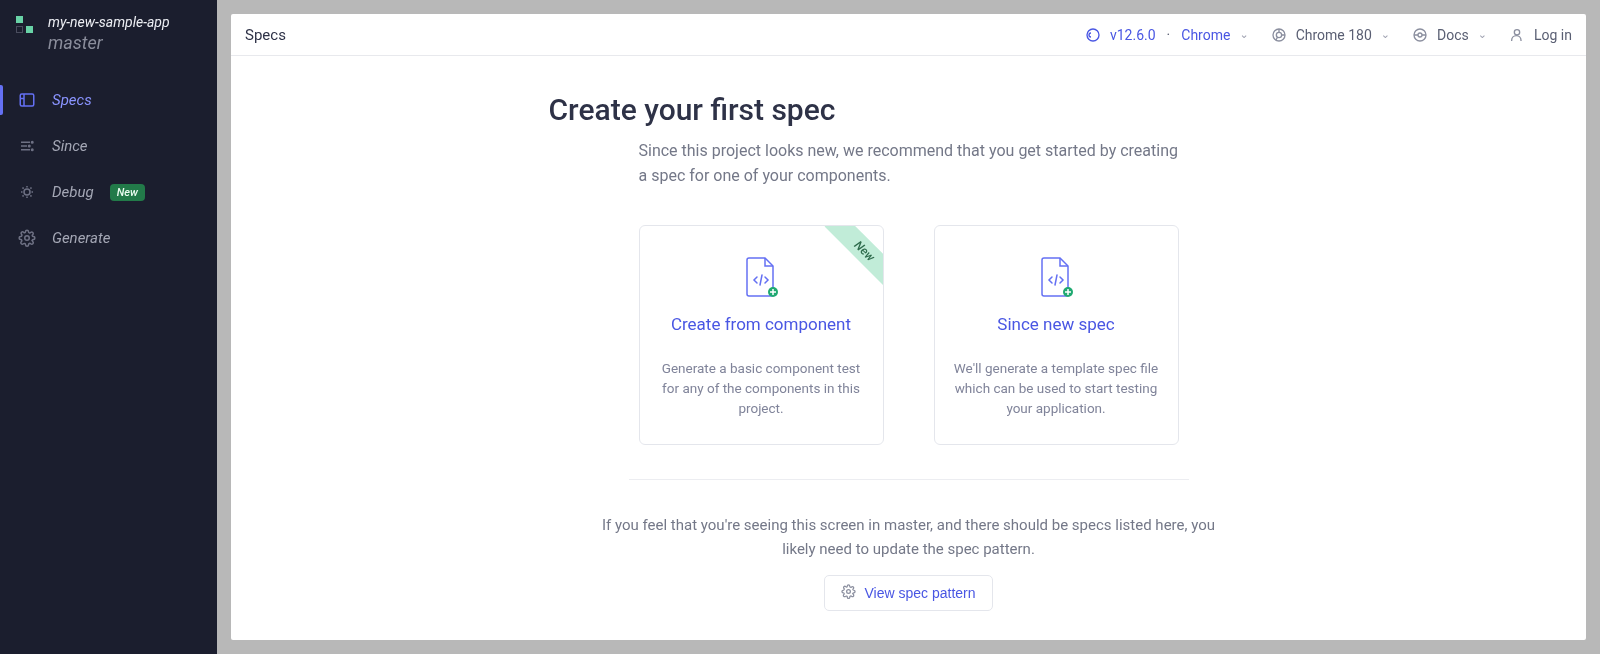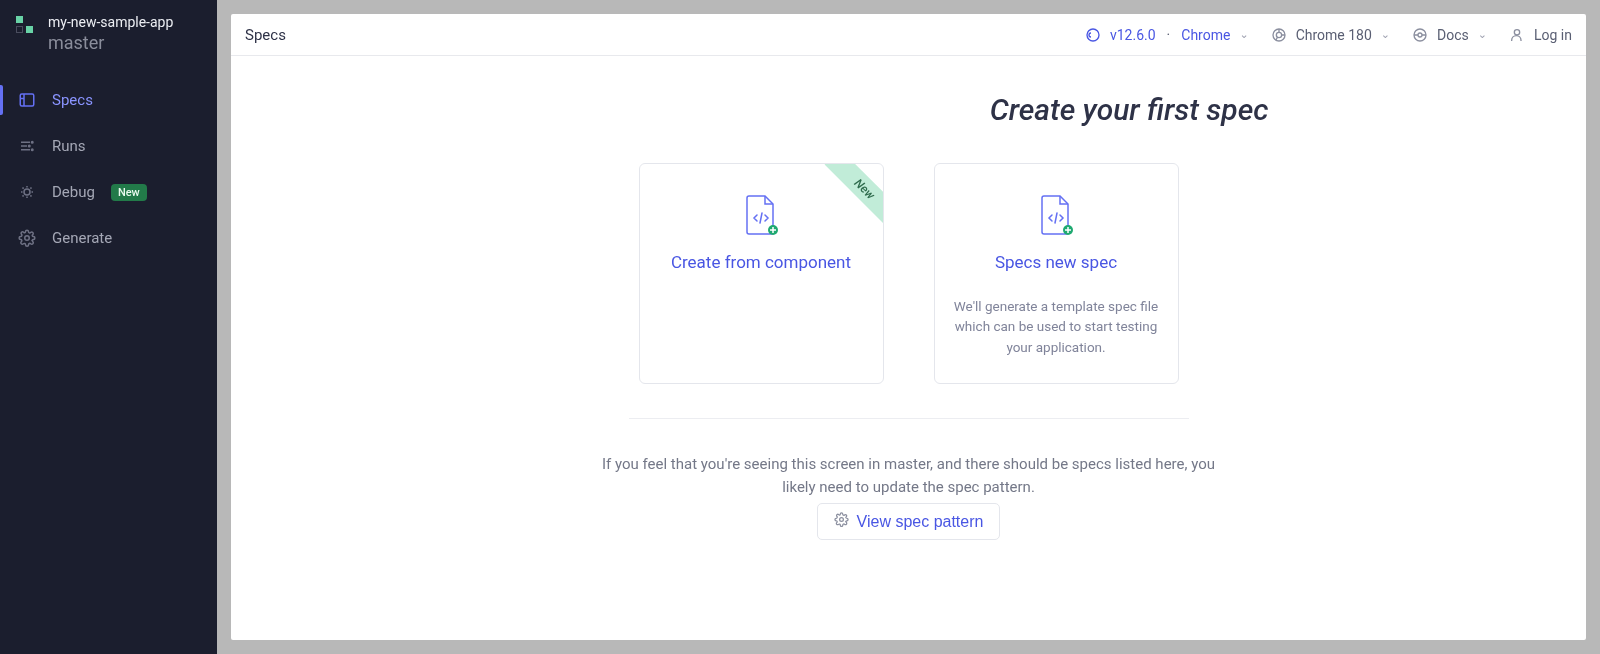--- a/index.html
+++ b/index.html
@@ -17,20 +17,21 @@
     }
     
     
     .sidebar {
       width: 217px;
       height: 100%;
       background: #1b1e2e;
       color: #e0e0e0;
       flex-shrink: 0;
       padding-top: 8px;
+      font-style: italic;
     }
     .project-header {
       display: flex;
       align-items: flex-start;
       padding: 6px 16px 18px 16px;
       gap: 14px;
     }
     .project-logo {
       width: 18px;
       height: 18px;
@@ -172,24 +173,23 @@
     }
     .cypress-icon { color: #4956e3; }
     
     
     .content {
       flex: 1;
       overflow-y: auto;
       padding: 36px 20px;
     }
     .hero {
-      text-align: right;
+      text-align: left;
       max-width: 720px;
       margin: 0 auto;
-      font-style: italic;
     }
     .hero-title {
       font-size: 30px;
       font-weight: 500;
       color: #2e3247;
       margin-bottom: 12px;
     }
     .hero-subtitle {
       font-size: 16px;
       color: #747888;
@@ -259,26 +259,26 @@
     }
     .footer-text {
       font-size: 15px;
       color: #747888;
       line-height: 1.55;
     }
     .footer-button {
       display: inline-flex;
       align-items: center;
       gap: 8px;
-      margin-top: 4px;
+      margin-top: 14px;
       padding: 8px 16px;
       border: 1px solid #e4e6ec;
       border-radius: 5px;
       background: #fff;
-      font-size: 16px;
+      font-size: 14px;
       color: #4956e3;
       cursor: pointer;
     }
     .footer-button .gear-icon {
       color: #8b8f9f;
     }
   </style>
 </head>
 <body>
 
@@ -307,21 +307,21 @@
     </li>
     <li class="nav-item">
       <span class="nav-icon">
         <svg width="18" height="18" viewBox="0 0 24 24" fill="none" stroke="currentColor" stroke-width="2">
             <path d="M4 7h12M4 12h8M4 17h12"></path>
             <circle cx="19" cy="7" r="1" fill="currentColor"></circle>
             <circle cx="15" cy="12" r="1" fill="currentColor"></circle>
             <circle cx="19" cy="17" r="1" fill="currentColor"></circle>
           </svg>
       </span>
-      <span>Runs</span>
+      <span>Since</span>
     </li>
     <li class="nav-item">
       <span class="nav-icon">
         <svg width="18" height="18" viewBox="0 0 24 24" fill="none" stroke="currentColor" stroke-width="2">
             <circle cx="12" cy="12" r="4"></circle>
             <path d="M12 4v2M12 18v2M4 12h2M18 12h2M6 6l1.5 1.5M16.5 16.5L18 18M6 18l1.5-1.5M16.5 7.5L18 6"></path>
           </svg>
       </span>
       <span>Debug</span>
       <span class="badge-new">New</span>
@@ -386,48 +386,50 @@
               </svg>
           </span>
           <span>Log in</span>
         </div>
       </div>
     </div>
 
     <div class="content">
       <div class="hero">
         <h1 class="hero-title">Create your first spec</h1>
+        <p class="hero-subtitle">Since this project looks new, we recommend that you get started by creating a spec for one of your components.</p>
       </div>
 
       <div class="cards">
         <div class="card">
           <div class="card-ribbon">New</div>
           <div class="card-icon">
             <svg width="36" height="42" viewBox="0 0 36 42" fill="none">
               <path d="M6 2h16l8 8v28a2 2 0 0 1-2 2H6a2 2 0 0 1-2-2V4a2 2 0 0 1 2-2z" stroke="#6470f3" stroke-width="1.5" fill="#fff"></path>
               <path d="M22 2v8h8" stroke="#6470f3" stroke-width="1.5" fill="none"></path>
               <path d="M14 21l-3 3 3 3M22 21l3 3-3 3M19 19l-2 10" stroke="#6470f3" stroke-width="1.5" stroke-linecap="round"></path>
               <circle cx="30" cy="36" r="5" fill="#1fa971"></circle>
               <path d="M30 33v6M27 36h6" stroke="#fff" stroke-width="1.5"></path>
             </svg>
           </div>
           <div class="card-title">Create from component</div>
+          <div class="card-desc">Generate a basic component test for any of the components in this project.</div>
         </div>
 
         <div class="card">
           <div class="card-icon">
             <svg width="36" height="42" viewBox="0 0 36 42" fill="none">
               <path d="M6 2h16l8 8v28a2 2 0 0 1-2 2H6a2 2 0 0 1-2-2V4a2 2 0 0 1 2-2z" stroke="#6470f3" stroke-width="1.5" fill="#fff"></path>
               <path d="M22 2v8h8" stroke="#6470f3" stroke-width="1.5" fill="none"></path>
               <path d="M14 21l-3 3 3 3M22 21l3 3-3 3M19 19l-2 10" stroke="#6470f3" stroke-width="1.5" stroke-linecap="round"></path>
               <circle cx="30" cy="36" r="5" fill="#1fa971"></circle>
               <path d="M30 33v6M27 36h6" stroke="#fff" stroke-width="1.5"></path>
             </svg>
           </div>
-          <div class="card-title">Specs new spec</div>
+          <div class="card-title">Since new spec</div>
           <div class="card-desc">We'll generate a template spec file which can be used to start testing your application.</div>
         </div>
       </div>
 
       <hr class="divider">
 
       <div class="footer-note">
         <p class="footer-text">If you feel that you're seeing this screen in master, and there should be specs listed here, you likely need to update the spec pattern.</p>
         <button class="footer-button">
           <span class="gear-icon">

